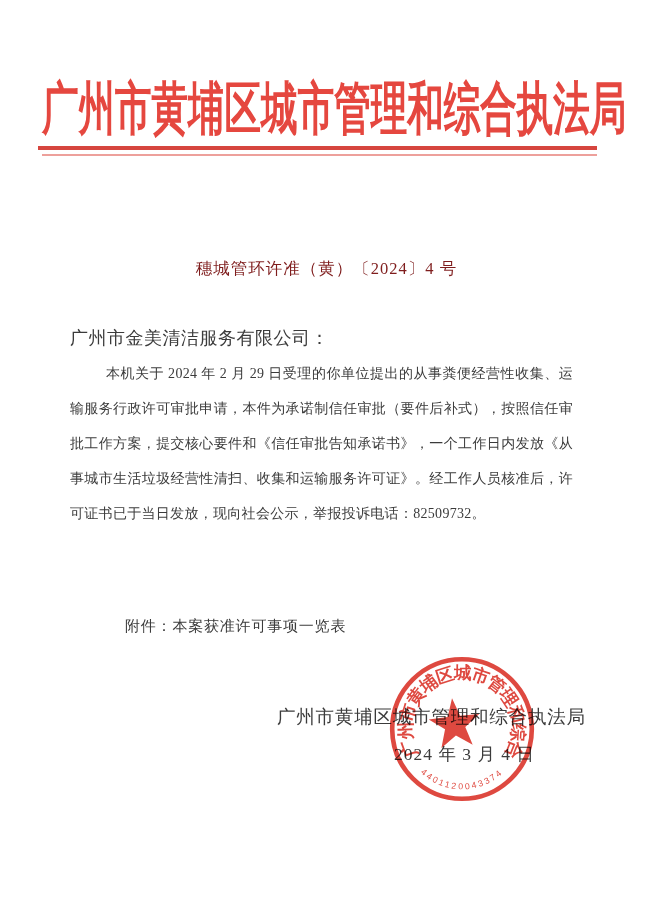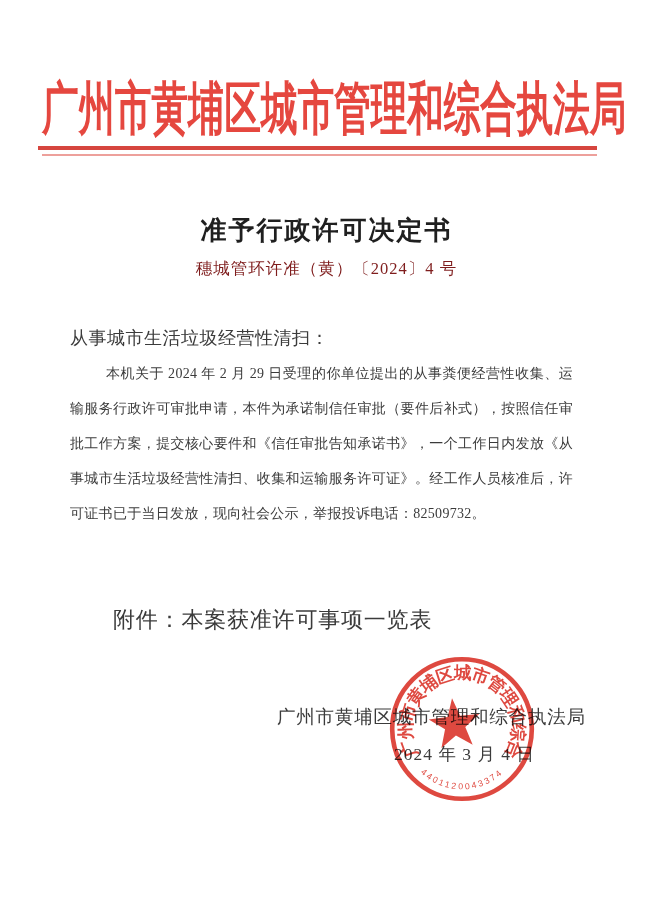--- a/index.html
+++ b/index.html
@@ -75,23 +75,23 @@
     width: 503px;
     font-size: 14px;
     line-height: 35px;
     text-align: justify;
     text-indent: 36px;
     letter-spacing: 0.3px;
     margin: 0;
   }
   .attachment {
     position: absolute; top: 599px; left: 107px;
-    font-size: 22px;
+    font-size: 15px;
     letter-spacing: 0.8px;
-    margin: 6px;
+    margin: 18px;
   }
 
   
   .sig-org {
     position: absolute; top: 704px; left: 277px;
     font-size: 18.5px;
     letter-spacing: 0.8px;
     margin: 0;
     z-index: 1;
   }
@@ -117,24 +117,23 @@
 <body>
 
 <div class="page">
 
   <div class="letterhead">
     <span class="letterhead-text">广州市黄埔区城市管理和综合执法局</span>
   </div>
   <div class="rule-thick"></div>
   <div class="rule-thin"></div>
 
-  <div class="doc-title">准予行政许可决定书</div>
   <div class="doc-number">穗城管环许准（黄）〔2024〕4 号</div>
 
-  <p class="addressee">从事城市生活垃圾经营性清扫：</p>
+  <p class="addressee">广州市金美清洁服务有限公司：</p>
   <p class="paragraph">本机关于 2024 年 2 月 29 日受理的你单位提出的从事粪便经营性收集、运输服务行政许可审批申请，本件为承诺制信任审批（要件后补式），按照信任审批工作方案，提交核心要件和《信任审批告知承诺书》，一个工作日内发放《从事城市生活垃圾经营性清扫、收集和运输服务许可证》。经工作人员核准后，许可证书已于当日发放，现向社会公示，举报投诉电话：82509732。</p>
   <p class="attachment">附件：本案获准许可事项一览表</p>
 
   <p class="sig-org">广州市黄埔区城市管理和综合执法局</p>
   <p class="sig-date">2024 年 3 月 4 日</p>
 
   <svg class="seal" viewBox="0 0 150 150" aria-hidden="true">
     <defs>
       <path id="ringPath" d="M 32.6,99.5 A 49,49 0 1 1 117.4,99.5" fill="none"></path>
       <path id="codePath" d="M 16.6,83.2 A 59,59 0 0 0 133.4,83.2" fill="none"></path>

